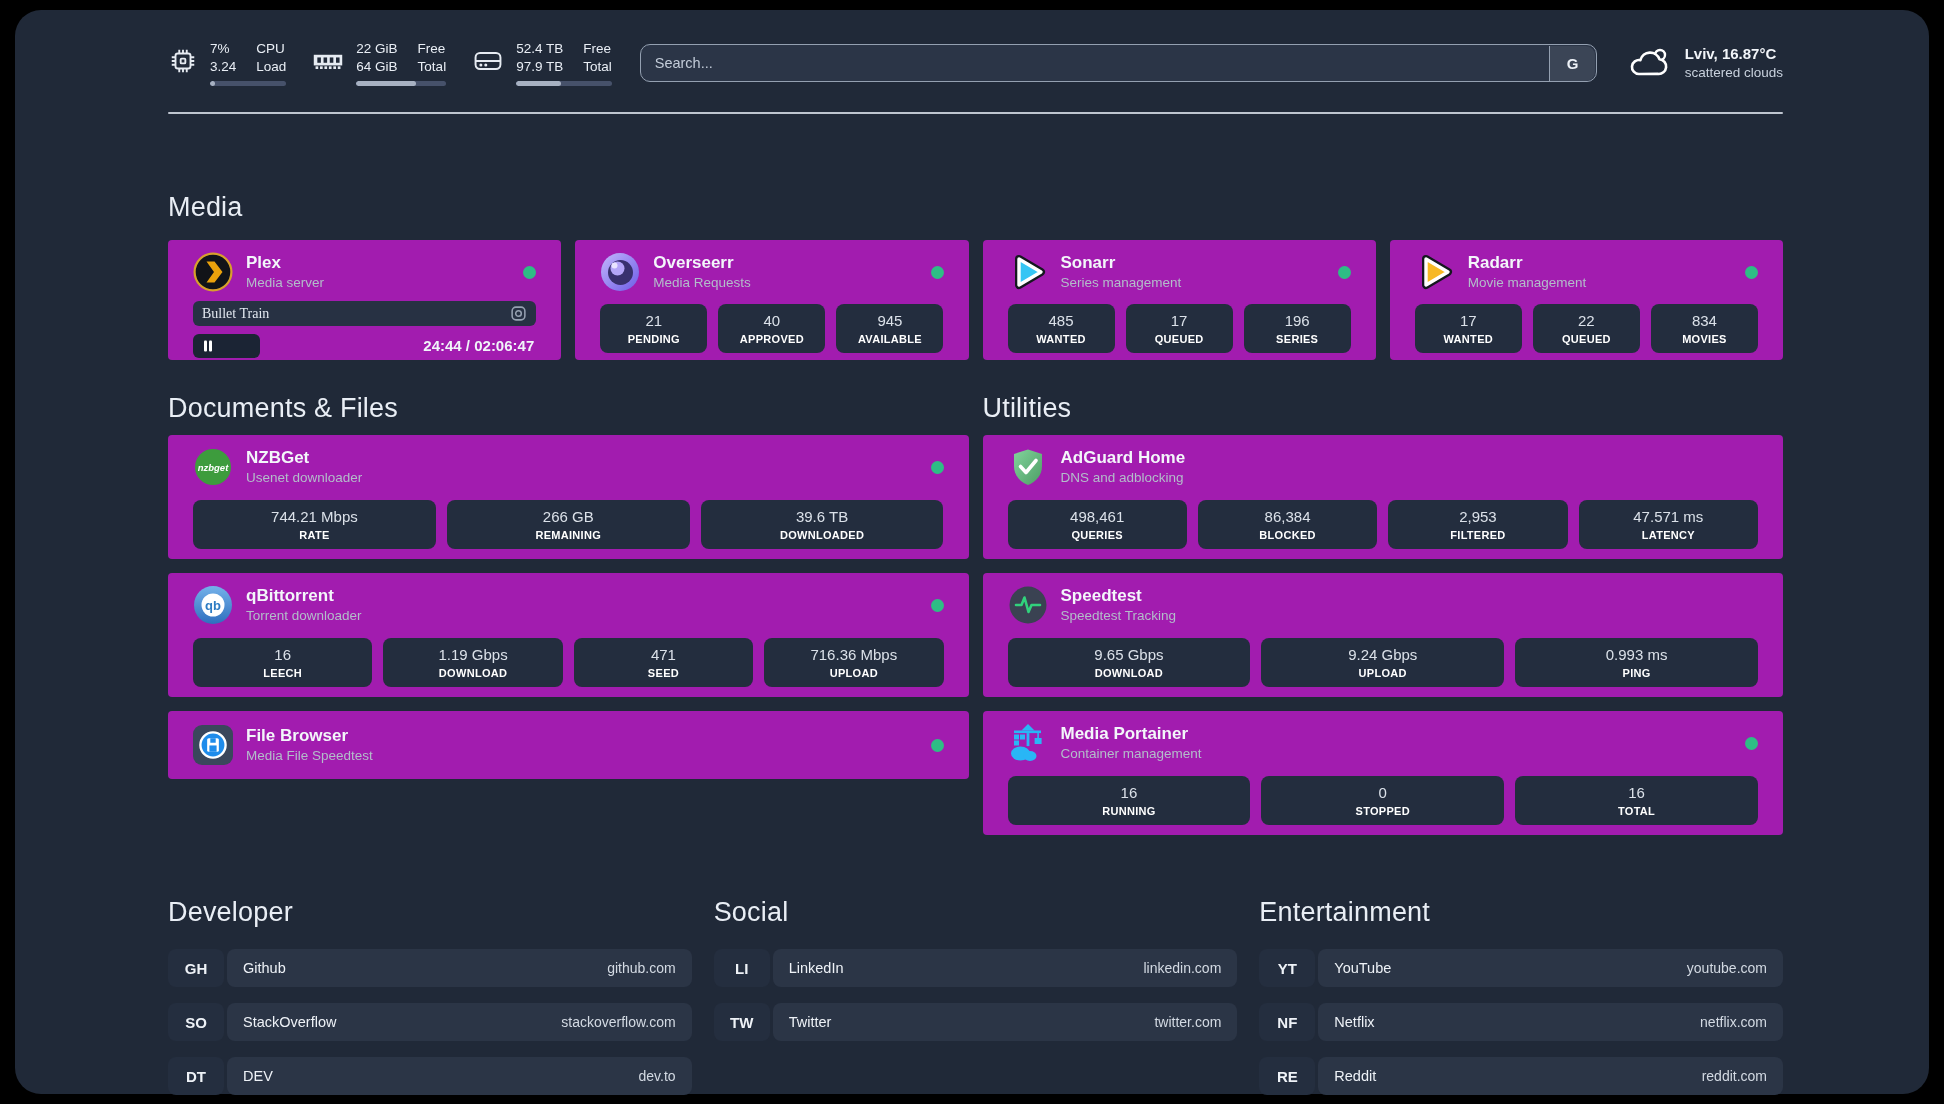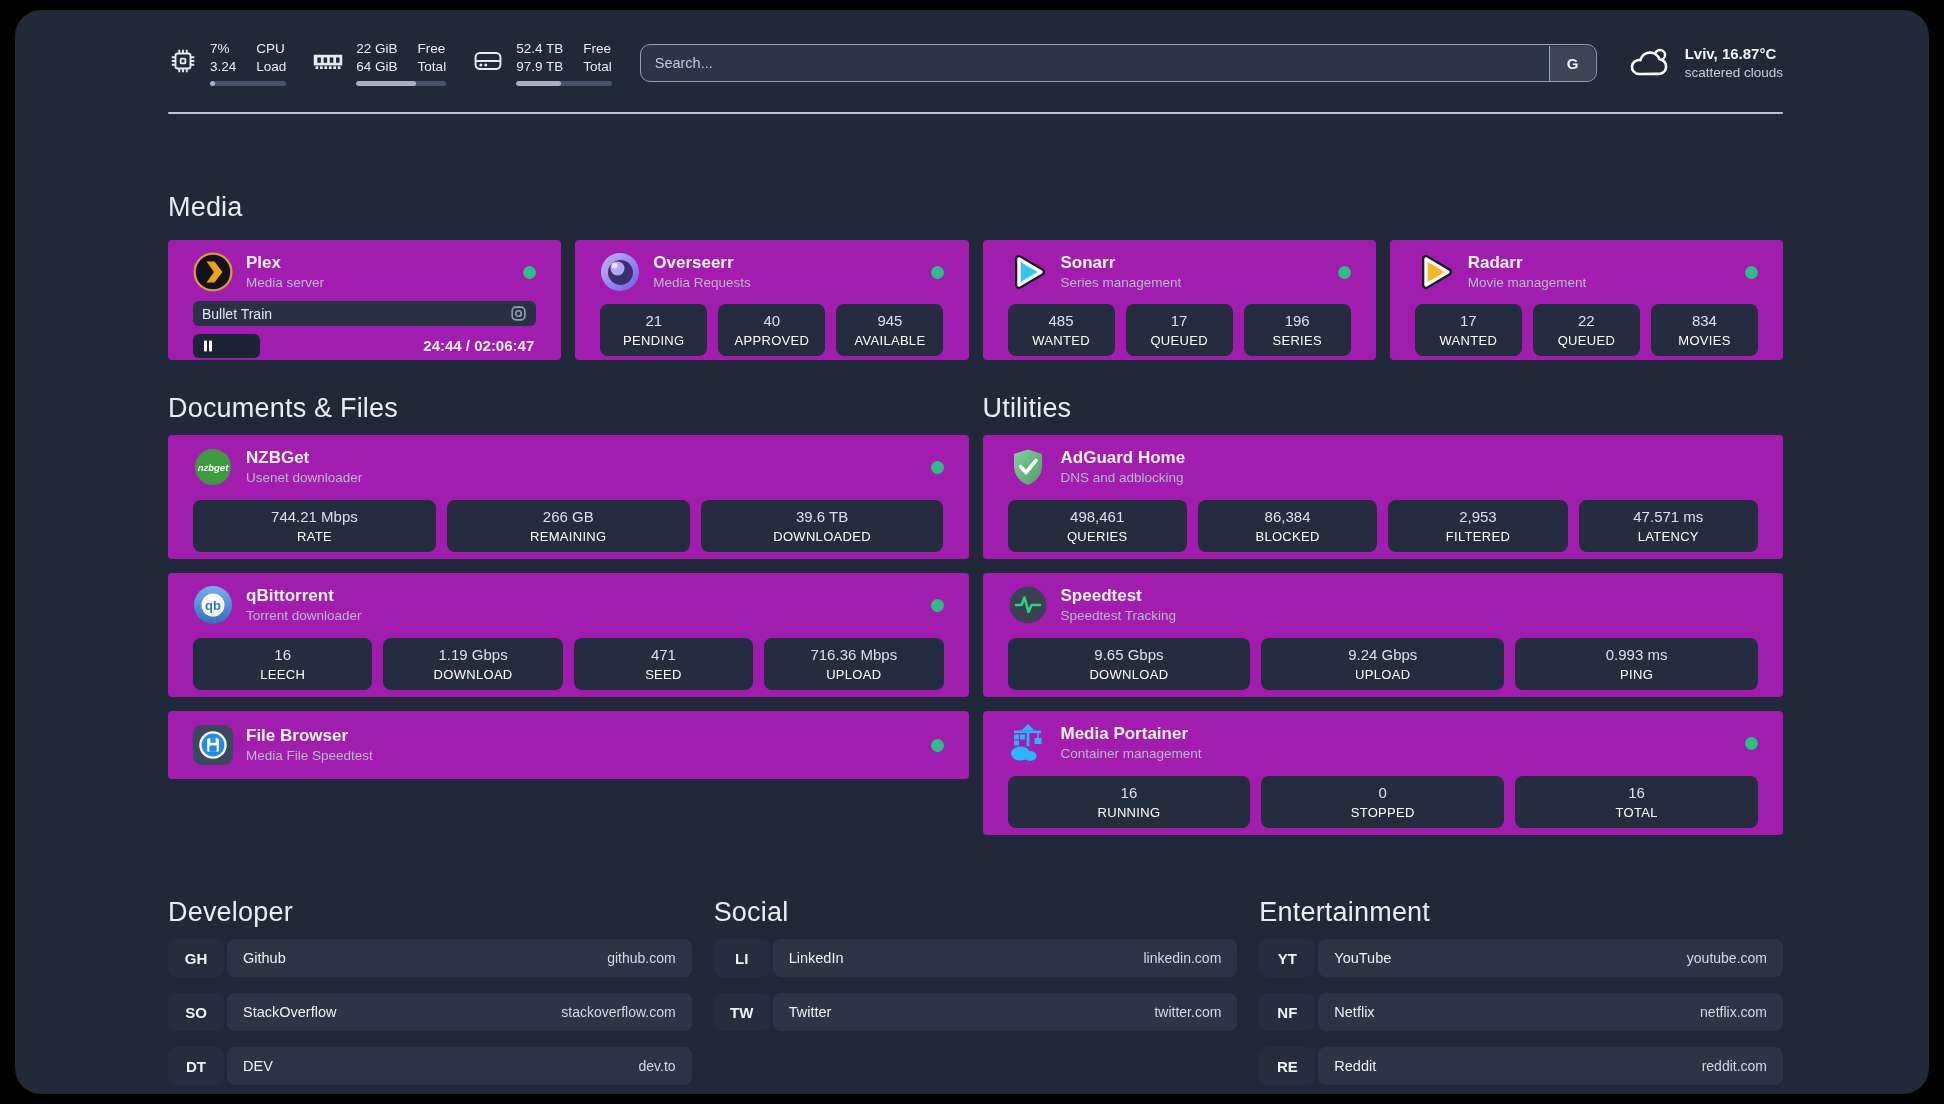--- a/index.html
+++ b/index.html
@@ -57,44 +57,44 @@
   .app-icon { width:40px; height:40px; flex:0 0 auto; display:flex; align-items:center; justify-content:center; }
   .app-icon.square { background:#3a475c; border-radius:9px; }
   .card-titles { min-width:0; }
   .card-title { font-size:17px; font-weight:700; color:#f3f6fa; line-height:21px; white-space:nowrap; }
   .card-sub { font-size:13.5px; color:#b3bdca; line-height:18px; margin-top:1px; white-space:nowrap; }
   .dot { width:13px; height:13px; border-radius:50%; background:#2ebd85; margin-left:auto; flex:0 0 auto; }
 
   .tiles { display:flex; gap:11px; margin-top:12px; }
   .tile { flex:1; background:#232d3e; border-radius:8px; padding:7px 4px 8px; text-align:center; min-width:0; }
   .tile-v { font-size:15px; color:#dbe1e9; line-height:19px; white-space:nowrap; }
-  .tile-l { font-size:13px; font-weight:400; color:#fff; letter-spacing:.3px; margin-top:3px; white-space:nowrap; }
+  .tile-l { font-size:11px; font-weight:700; color:#fff; letter-spacing:.3px; margin-top:3px; white-space:nowrap; }
 
   .h120 { height:120px; }
   .h124 { height:124px; }
   .h68  { height:68px; display:flex; flex-direction:column; justify-content:center; }
   .card.h124 .tiles { margin-top:13px; }
 
   
   .np-row { margin-top:9px; height:25px; background:#273143; border-radius:6px;
             display:flex; align-items:center; justify-content:space-between; padding:0 9px; }
-  .np-title { font-size:14px; color:#e2e8f0; }
+  .np-title { font-size:14px; color:#e2e8f0;font-family:Liberation Serif, serif; }
   .progress-row { margin-top:8px; position:relative; height:24px; }
   .progress-fill { position:absolute; left:0; top:0; height:24px; background:#1b2434; border-radius:6px;
                    display:flex; align-items:center; padding-left:9px; min-width:34px; }
   .np-time { position:absolute; right:2px; top:3px; font-size:15px; font-weight:700; color:#f0f4f9; }
 
   
   .cols { display:grid; grid-template-columns:1fr 1fr; gap:14px; margin-top:33px; }
   .col h2.sec { margin-bottom:12px; }
   .col-cards { display:flex; flex-direction:column; gap:14px; }
 
   
   .links { display:grid; grid-template-columns:repeat(3,1fr); gap:22px; margin-top:62px; }
-  .link-rows { margin-top:12px; display:flex; flex-direction:column; gap:16px; }
+  .link-rows { margin-top:22px; display:flex; flex-direction:column; gap:16px; }
   .link-row { display:flex; gap:3px; height:38px; cursor:pointer; }
   .link-abbr { width:56px; background:#242e3f; border-radius:8px; display:flex; align-items:center;
                justify-content:center; font-size:15px; font-weight:700; color:#eef2f7; flex:0 0 auto; }
   .link-main { flex:1; background:#2b3546; border-radius:8px; display:flex; align-items:center;
                justify-content:space-between; padding:0 16px; min-width:0; }
   .link-name { font-size:14.5px; color:#eef2f7; font-weight:500; }
   .link-url { font-size:14px; color:#d3dae3; }
 </style>
 </head>
 <body>

